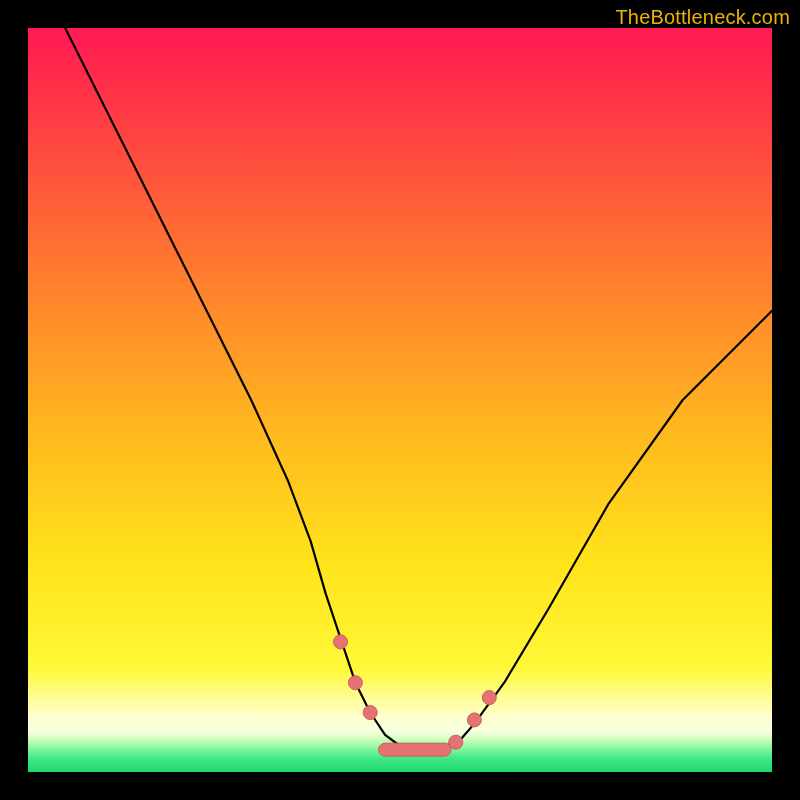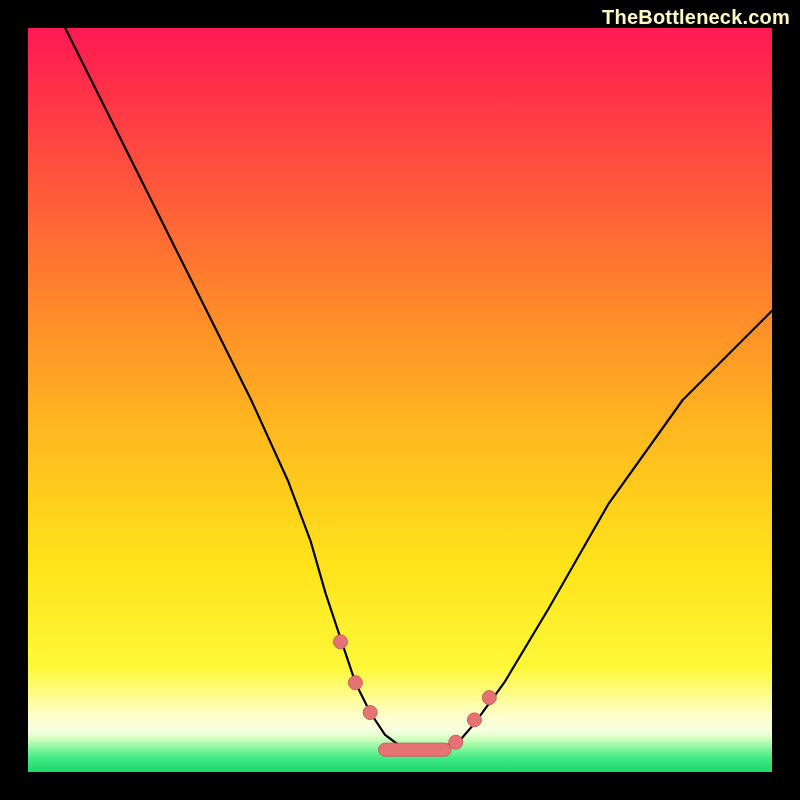--- a/index.html
+++ b/index.html
@@ -47,22 +47,22 @@
   }
   .curve-layer {
     position: absolute;
     inset: 0;
   }
   .watermark {
     position: absolute;
     top: 6px;
     right: 10px;
     font-size: 20px;
-    font-weight: 700;
-    color: #fef9c3;
+    font-weight: 400;
+    color: #eab308;
     letter-spacing: 0.2px;
     user-select: none;
   }
 </style>
 </head>
 <body>
 
 <div class="outer-frame">
   <div class="plot-area">
     <div class="gradient-bg"></div>

